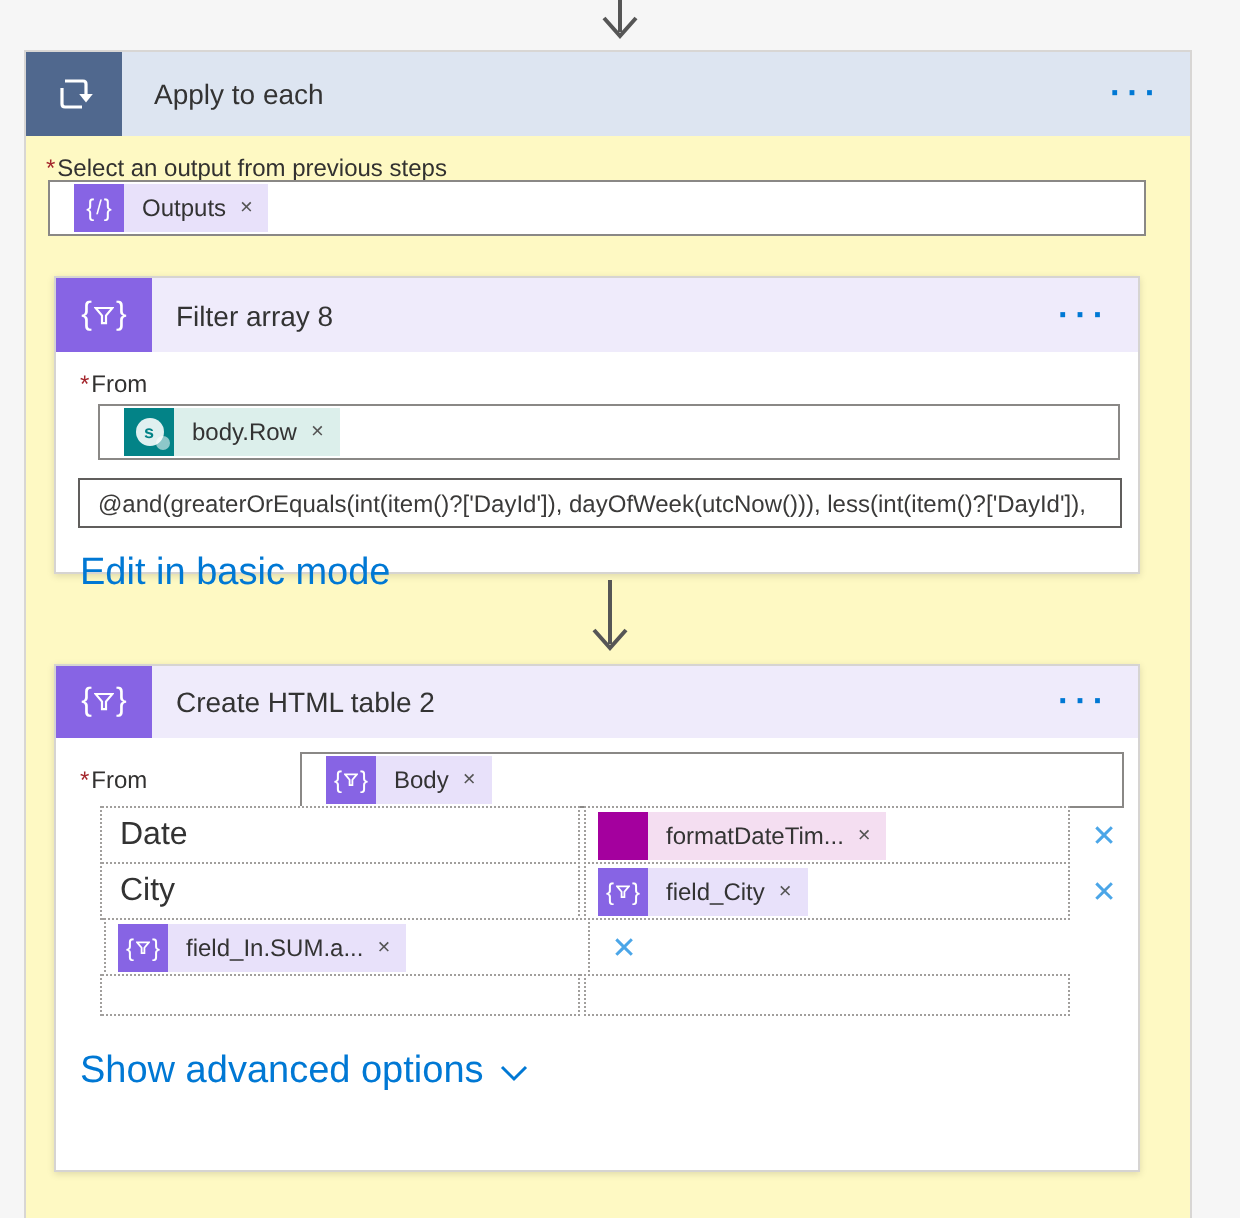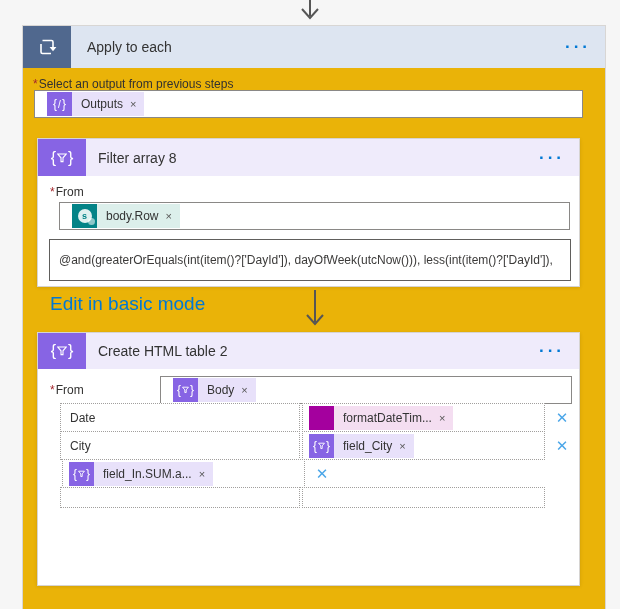--- a/index.html
+++ b/index.html
@@ -8,22 +8,22 @@
     position:relative; width:620px; height:609px; overflow:hidden;
     background:#f6f6f6; font-family:"Liberation Sans",sans-serif; color:#323130;
   }
   svg { display:block; }
 
   
   .flow-arrow { position:absolute; }
 
   
   .scope {
-    position:absolute; left:22px; top:25px; width:584px; height:584px;
-    background:#eab308; border:1px solid #d8d6d4; border-bottom:none;
+    position:absolute; left:12px; top:25px; width:584px; height:584px;
+    background:#fef9c3; border:1px solid #d8d6d4; border-bottom:none;
   }
   .scope-header { display:flex; align-items:stretch; height:42px; background:#dde5f1; cursor:pointer; }
   .scope-icon { width:48px; background:#50688e; display:flex; align-items:center; justify-content:center; flex:none; }
   .hdr-title { flex:1; display:flex; align-items:center; padding-left:16px; font-size:14px; color:#333; }
   .hdr-menu { display:flex; align-items:center; padding-right:14px; color:#0078d4; font-size:17px; font-weight:bold; letter-spacing:3px; cursor:pointer; }
 
   
   .field-label { font-size:12px; color:#323130; }
   .req { color:#a4262c; margin-right:1px; }
   .input-box {
@@ -58,36 +58,36 @@
   .cicon-braces { display:flex; align-items:center; color:#fff; font-size:16px; gap:1px; }
 
   #filter-card { left:14px; top:112px; width:543px; height:149px; }
   #filter-card .card-header { height:37px; }
   #table-card  { left:14px; top:306px; width:543px; height:254px; }
   #table-card .card-header { height:36px; }
 
   .f-from-label { margin:9px 0 0 12px; }
   .f-from-input { margin:3px 0 0 21px; width:511px; }
   .f-expr {
-    margin:9px 0 0 11px; width:522px; height:42px; border:1px solid #605e5c; background:#fff;
+    margin:9px 0 0 11px; width:522px; height:25px; border:1px solid #605e5c; background:#fff;
     display:flex; align-items:center; padding-left:9px; font-size:12px; color:#3b3a39;
     white-space:nowrap; overflow:hidden; cursor:text;
   }
   .blue-link { font-size:19px; color:#0078d4; cursor:pointer; display:inline-flex; align-items:center; gap:8px; }
   .f-link { margin:12px 0 0 12px; }
 
   .t-from-row { display:flex; align-items:center; margin-top:7px; }
   .t-from-row .field-label { padding-left:12px; width:122px; flex:none; }
   .t-from-input { width:412px; }
   .t-cols { display:flex; margin:9px 0 2px 22px; font-size:12px; font-weight:bold; color:#323130; }
   .t-cols .c1 { width:245px; }
   .t-table { margin-left:22px; }
   .t-row { display:flex; align-items:stretch; margin-top:-1px; }
   .cell { border:1px dotted #a19f9d; background:#fff; display:flex; align-items:center; }
-  .cell-h { width:240px; padding-left:9px; font-size:12px; color:#333; cursor:text; }
+  .cell-h { width:240px; padding-left:9px; font-size:16px; color:#333; cursor:text; }
   .cell-v { width:243px; margin-left:2px; padding-left:6px; cursor:text; }
   .t-row .cell { height:29px; }
   .t-row.empty .cell { height:21px; }
   .xbtn { width:34px; display:flex; align-items:center; justify-content:center;
     color:#4ba6e8; font-size:15px; cursor:pointer; font-weight:300; }
   .t-adv { margin:17px 0 0 12px; }
 </style>
 </head>
 <body>
 
@@ -263,16 +263,24 @@
           <div class="xbtn">✕</div>
         </div>
 
         <div class="t-row empty">
           <div class="cell cell-h"></div>
           <div class="cell cell-v"></div>
         </div>
 
       </div>
 
+      <div class="blue-link t-adv">
+        <span>Show advanced options</span>
+        <span>
+          <svg width="14" height="9" viewBox="0 0 14 9">
+              <path d="M1 1.5 L7 7.5 L13 1.5" fill="none" stroke="#0078d4" stroke-width="1.5"></path>
+            </svg>
+        </span>
+      </div>
     </div>
 
   </div>
 </div>
 
 </body></html>

